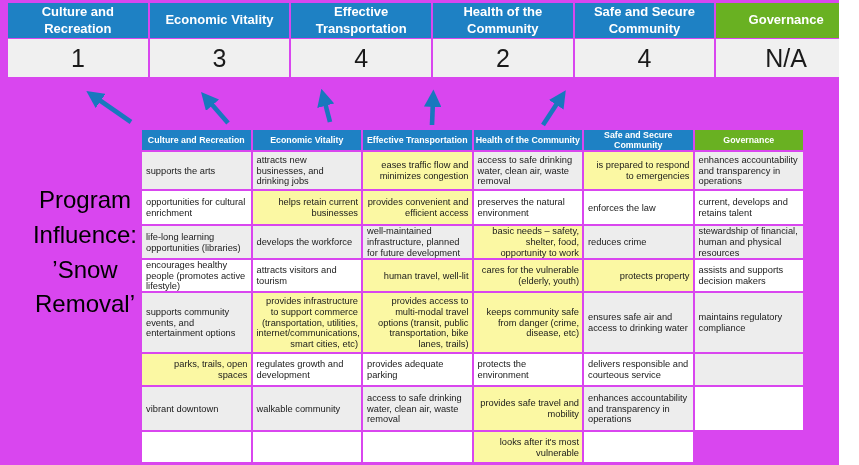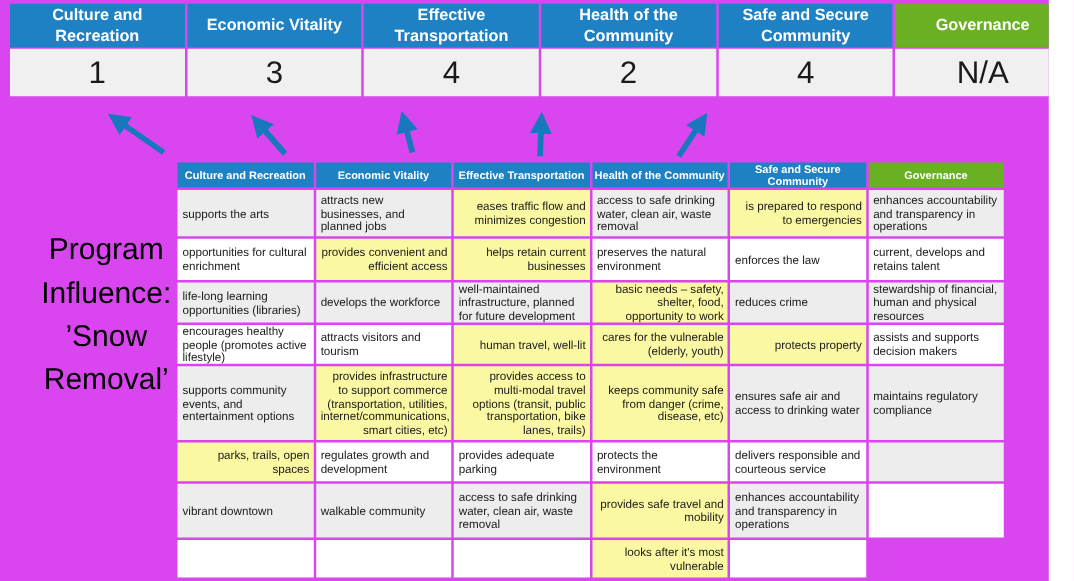--- a/index.html
+++ b/index.html
@@ -92,28 +92,28 @@
   <div id="program-label">Program Influence: ’Snow Removal’</div>
 
   <div id="matrix">
       <div class="m-h blue">Culture and Recreation</div>
       <div class="m-h blue">Economic Vitality</div>
       <div class="m-h blue">Effective Transportation</div>
       <div class="m-h blue">Health of the Community</div>
       <div class="m-h blue">Safe and Secure Community</div>
       <div class="m-h green">Governance</div>
       <div class="m-c odd">supports the arts</div>
-      <div class="m-c odd">attracts new businesses, and planned jobs</div>
+      <div class="m-c odd">attracts new businesses, and drinking jobs</div>
       <div class="m-c hl">eases traffic flow and minimizes congestion</div>
       <div class="m-c odd">access to safe drinking water, clean air, waste removal</div>
       <div class="m-c hl">is prepared to respond to emergencies</div>
       <div class="m-c odd">enhances accountability and transparency in operations</div>
       <div class="m-c even">opportunities for cultural enrichment</div>
+      <div class="m-c hl">helps retain current businesses</div>
       <div class="m-c hl">provides convenient and efficient access</div>
-      <div class="m-c hl">helps retain current businesses</div>
       <div class="m-c even">preserves the natural environment</div>
       <div class="m-c even">enforces the law</div>
       <div class="m-c even">current, develops and retains talent</div>
       <div class="m-c odd">life-long learning opportunities (libraries)</div>
       <div class="m-c odd">develops the workforce</div>
       <div class="m-c odd">well-maintained infrastructure, planned for future development</div>
       <div class="m-c hl">basic needs – safety, shelter, food, opportunity to work</div>
       <div class="m-c odd">reduces crime</div>
       <div class="m-c odd">stewardship of financial, human and physical resources</div>
       <div class="m-c even">encourages healthy people (promotes active lifestyle)</div>

